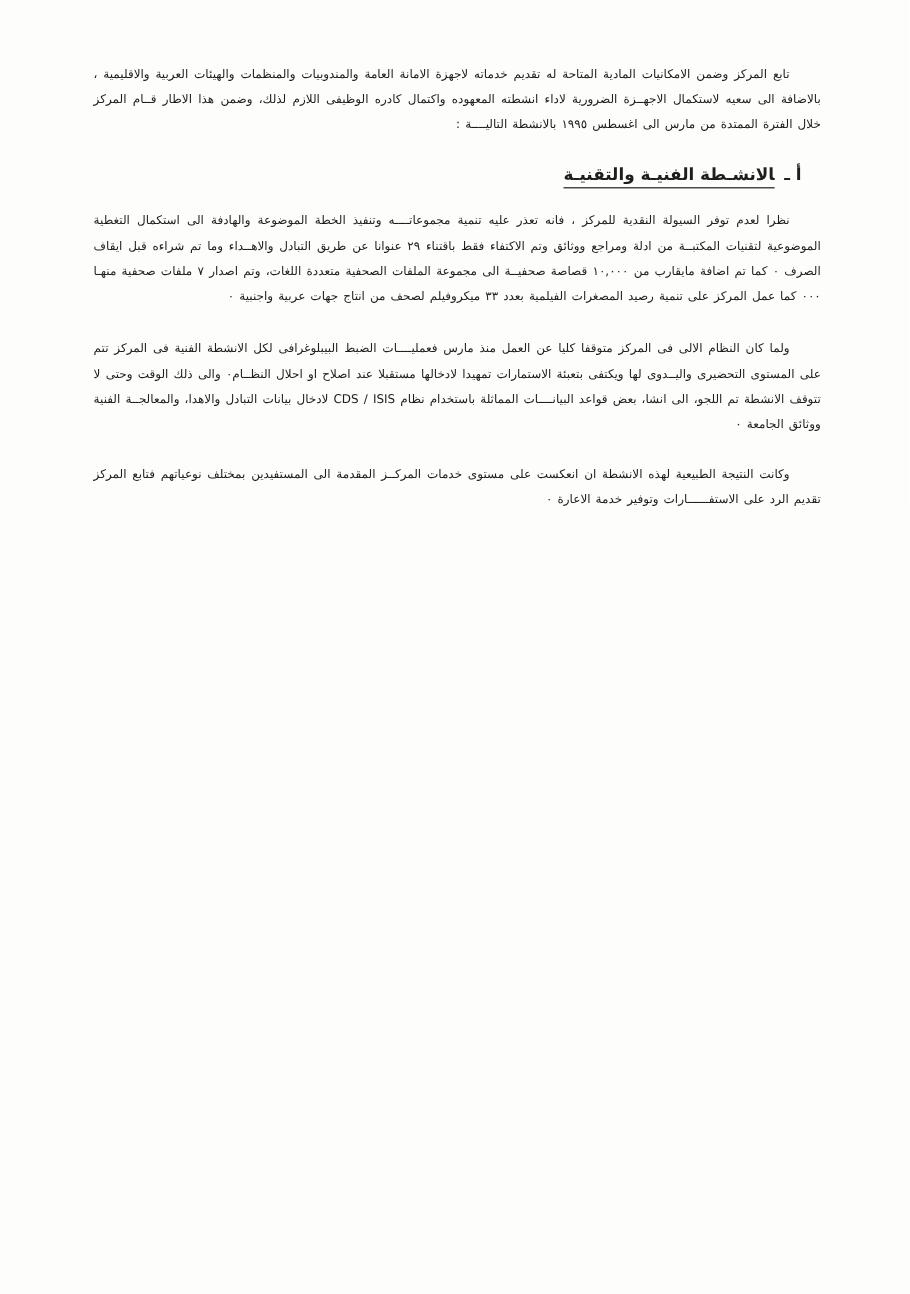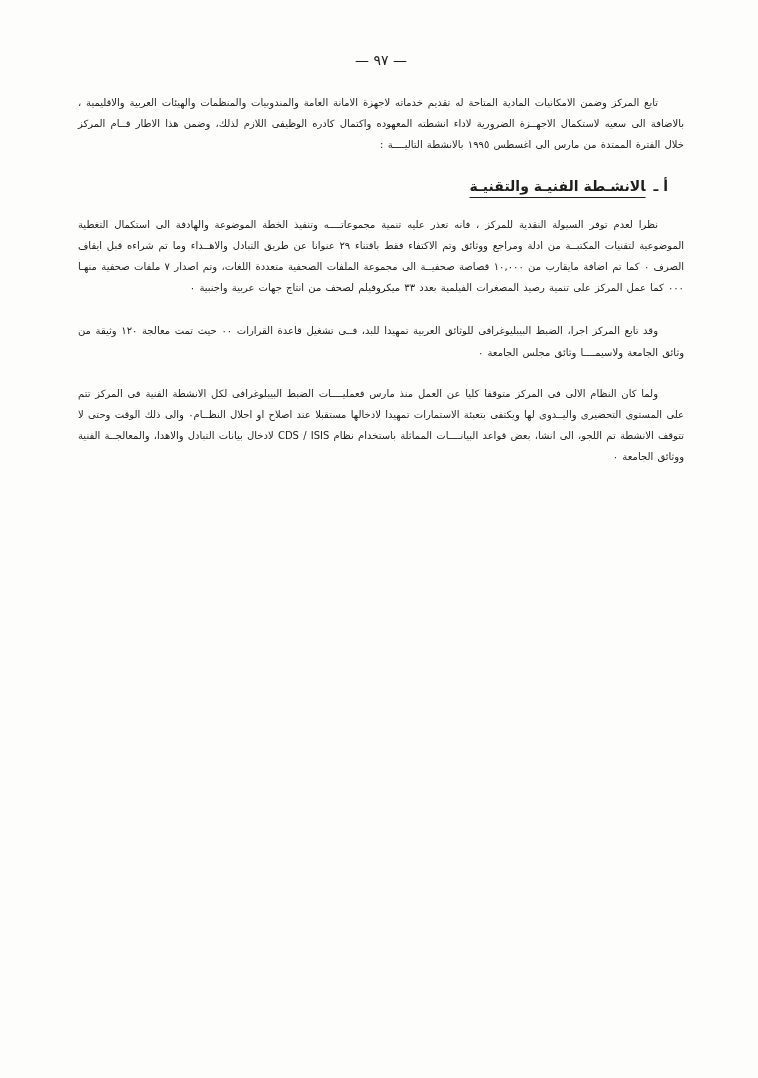--- a/index.html
+++ b/index.html
@@ -52,29 +52,28 @@
   .heading .heading-text {
     text-decoration: underline;
     text-underline-offset: 6px;
   }
 </style>
 </head>
 <body>
 
 <div class="page">
 
-  <div class="page-number">— ٩٧ —</div>
 
   <p class="para">تابع المركز وضمن الامكانيات المادية المتاحة له تقديم خدماته لاجهزة الامانة العامة والمندوبيات والمنظمات والهيئات العربية والاقليمية ، بالاضافة الى سعيه لاستكمال الاجهــزة الضرورية لاداء انشطته المعهوده واكتمال كادره الوظيفى اللازم لذلك، وضمن هذا الاطار قــام المركز خلال الفترة الممتدة من مارس الى اغسطس ١٩٩٥ بالانشطة التاليــــة :</p>
 
   <div class="heading">
     <span class="heading-prefix">أ ـ</span><span class="heading-text">الانشـطة الفنيـة والتقنيـة</span>
   </div>
 
   <p class="para">نظرا لعدم توفر السيولة النقدية للمركز ، فانه تعذر عليه تنمية مجموعاتــــه وتنفيذ الخطة الموضوعة والهادفة الى استكمال التغطية الموضوعية لتقنيات المكتبــة من ادلة ومراجع ووثائق وتم الاكتفاء فقط باقتناء ٢٩ عنوانا عن طريق التبادل والاهــداء وما تم شراءه قبل ايقاف الصرف ٠ كما تم اضافة مايقارب من ١٠,٠٠٠ قصاصة صحفيــة الى مجموعة الملفات الصحفية متعددة اللغات، وتم اصدار ٧ ملفات صحفية منهـا ٠٠٠ كما عمل المركز على تنمية رصيد المصغرات الفيلمية بعدد ٣٣ ميكروفيلم لصحف من انتاج جهات عربية واجنبية ٠</p>
 
 
-  <p class="para tight">وقد تابع المركز اجرا، الضبط البيبليوغرافى للوثائق العربية تمهيدا للبد، فــى تشغيل قاعدة القرارات ٠٠ حيث تمت معالجة ١٢٠ وثيقة من وثائق الجامعة ولاسيمــــا وثائق مجلس الجامعة ٠</p>
 
   <p class="para tight">ولما كان النظام الالى فى المركز متوقفا كليا عن العمل منذ مارس فعمليــــات الضبط البيبلوغرافى لكل الانشطة الفنية فى المركز تتم على المستوى التحضيرى واليــدوى لها ويكتفى بتعبئة الاستمارات تمهيدا لادخالها مستقبلا عند اصلاح او احلال النظــام٠ والى ذلك الوقت وحتى لا تتوقف الانشطة تم اللجو، الى انشا، بعض قواعد البيانــــات المماثلة باستخدام نظام CDS / ISIS لادخال بيانات التبادل والاهدا، والمعالجــة الفنية ووثائق الجامعة ٠</p>
 
+  <p class="para tight">وكانت النتيجة الطبيعية لهذه الانشطة  ان انعكست على مستوى خدمات المركــز المقدمة الى المستفيدين بمختلف نوعياتهم فتابع المركز تقديم الرد على الاستفــــــارات وتوفير خدمة الاعارة ٠</p>
 
 </div>
 
 </body></html>

